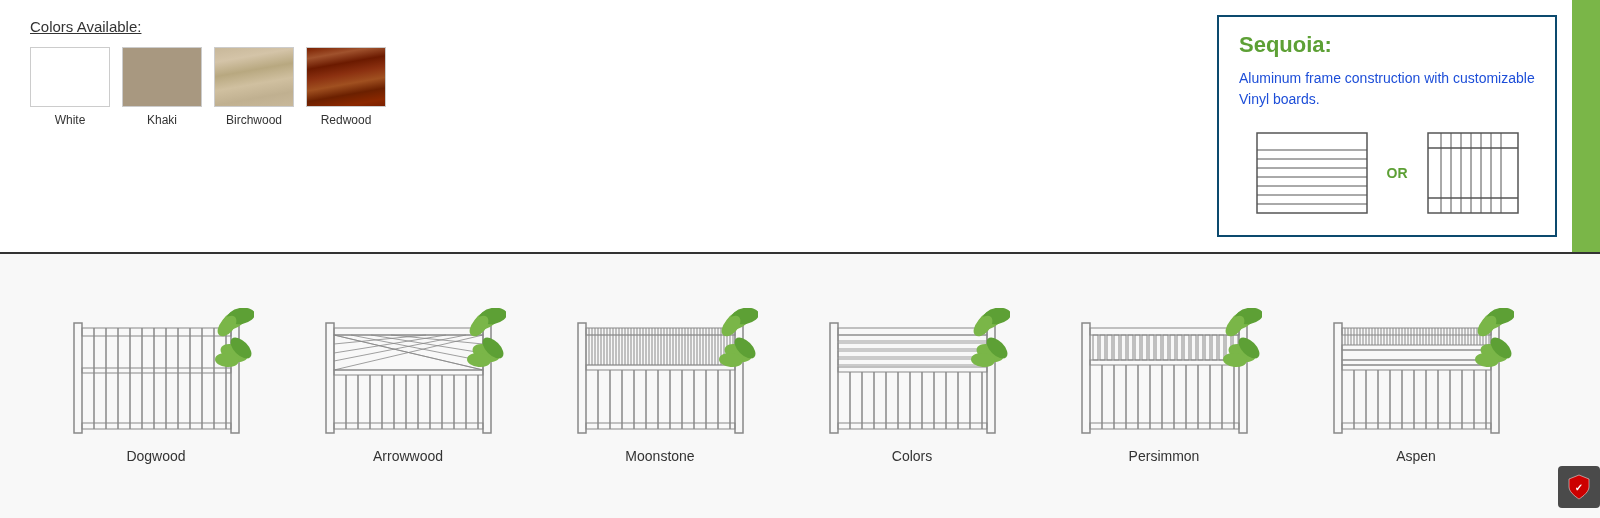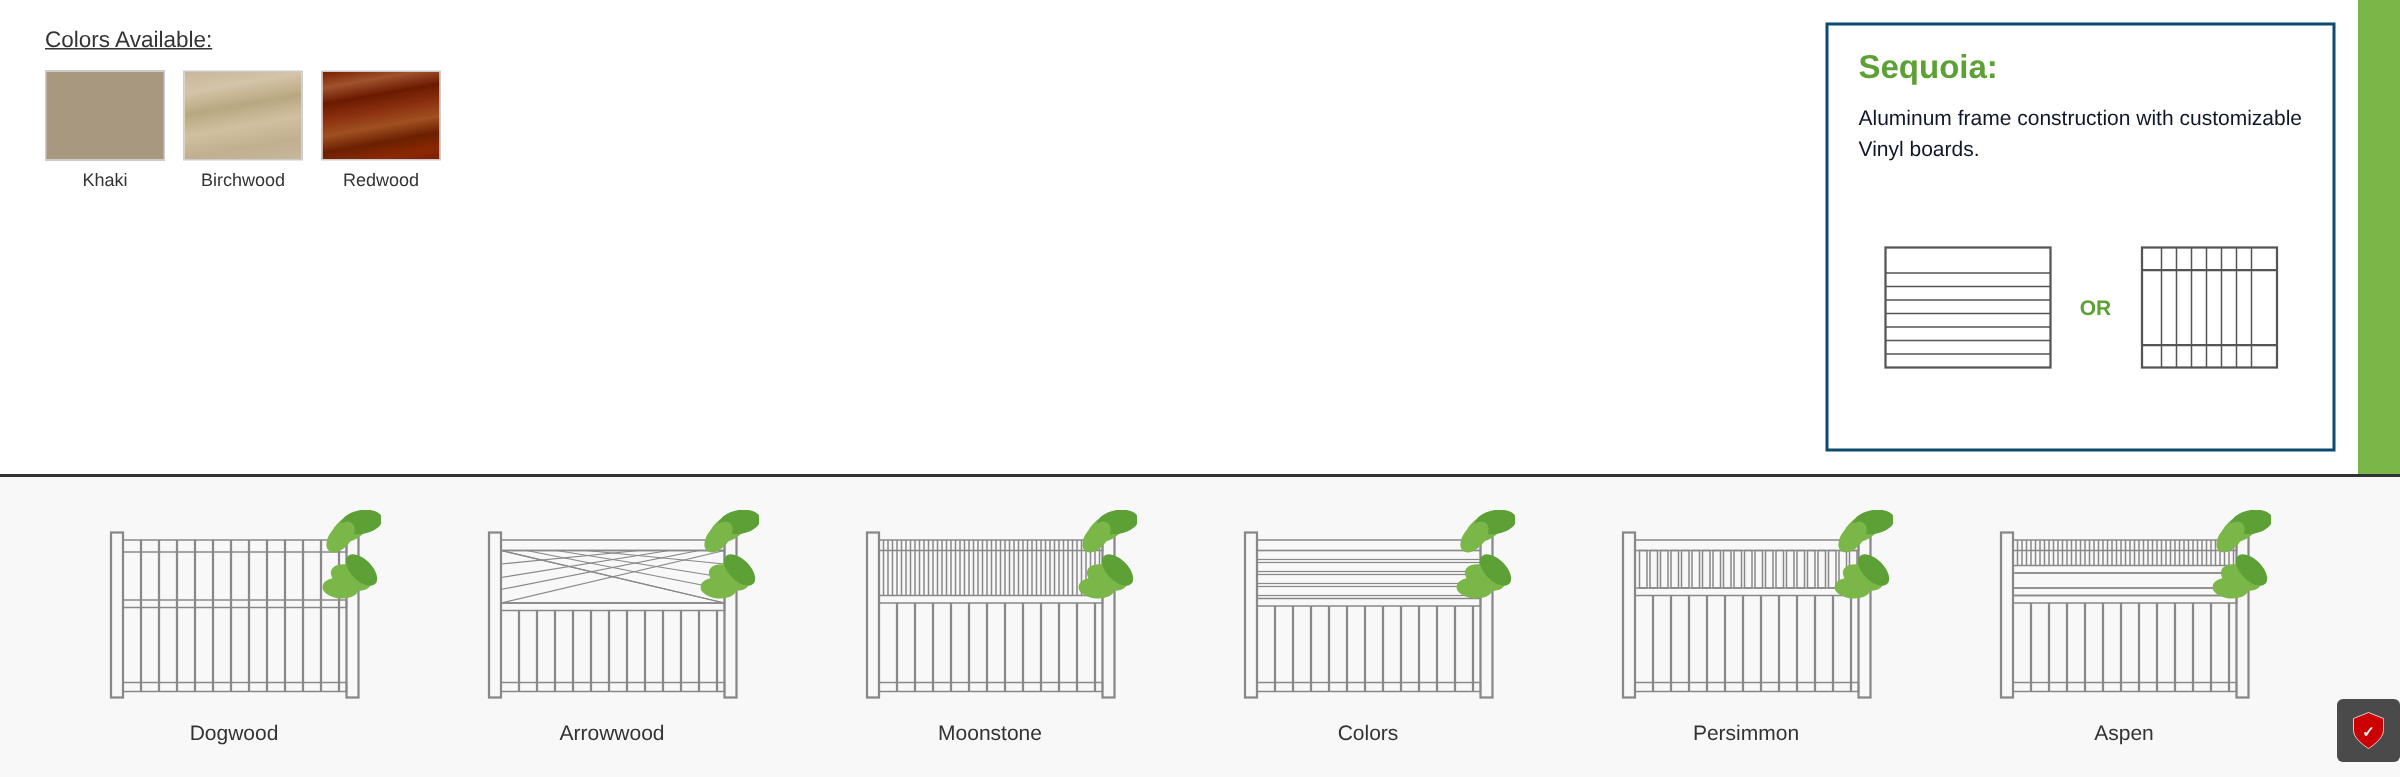--- a/index.html
+++ b/index.html
@@ -71,21 +71,21 @@
 
     .info-title {
       color: #5da035;
       font-size: 22px;
       font-weight: bold;
       margin-bottom: 10px;
     }
 
     .info-description {
       font-size: 14px;
-      color: #0f172a;
+      color: #1d4ed8;
       line-height: 1.5;
       margin-bottom: 15px;
     }
 
     .fence-diagrams {
       display: flex;
       align-items: center;
       justify-content: center;
       gap: 15px;
       flex: 1;
@@ -102,21 +102,21 @@
       width: 28px;
       background: #7ab648;
     }
 
     
     .bottom-section {
       display: flex;
       align-items: center;
       background: #f8f8f8;
       padding: 20px 30px;
-      height: 200px;
+      height: 264px;
       position: relative;
     }
 
     .fence-items {
       display: flex;
       flex: 1;
       justify-content: space-around;
       align-items: center;
     }
 
@@ -170,20 +170,24 @@
     }
   </style>
 </head>
 <body>
 
 <div class="top-section">
   <div class="colors-panel">
     <div class="colors-label">Colors Available:</div>
     <div class="color-swatches">
 
+    <div class="color-item">
+          <div class="color-swatch" style="background-color: rgb(255, 255, 255); border: 1px solid rgb(204, 204, 204);"></div>
+          <div class="color-name">White</div>
+        </div>
         <div class="color-item">
           <div class="color-swatch" style="background-color: rgb(168, 152, 128);"></div>
           <div class="color-name">Khaki</div>
         </div>
         <div class="color-item">
           <div class="color-swatch" style="background: linear-gradient(170deg, rgb(200, 184, 154) 0%, rgb(212, 196, 168) 20%, rgb(184, 168, 128) 40%, rgb(208, 192, 160) 60%, rgb(192, 176, 144) 80%, rgb(200, 184, 154) 100%);"></div>
           <div class="color-name">Birchwood</div>
         </div>
         <div class="color-item">
           <div class="color-swatch" style="background: linear-gradient(170deg, rgb(123, 32, 0) 0%, rgb(160, 82, 45) 15%, rgb(107, 26, 0) 30%, rgb(139, 48, 16) 45%, rgb(160, 80, 32) 60%, rgb(107, 32, 0) 75%, rgb(139, 40, 0) 90%, rgb(123, 32, 0) 100%);"></div>

